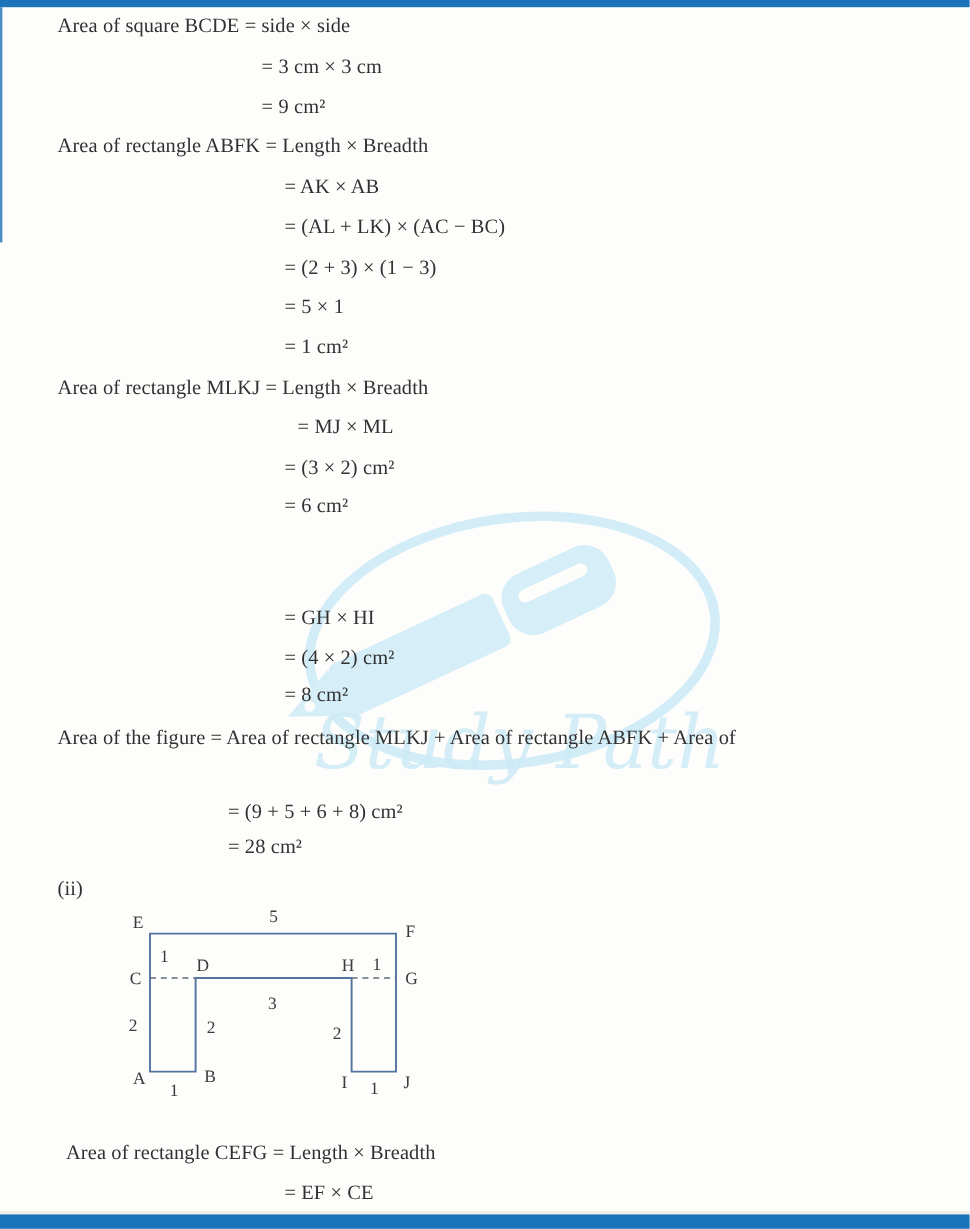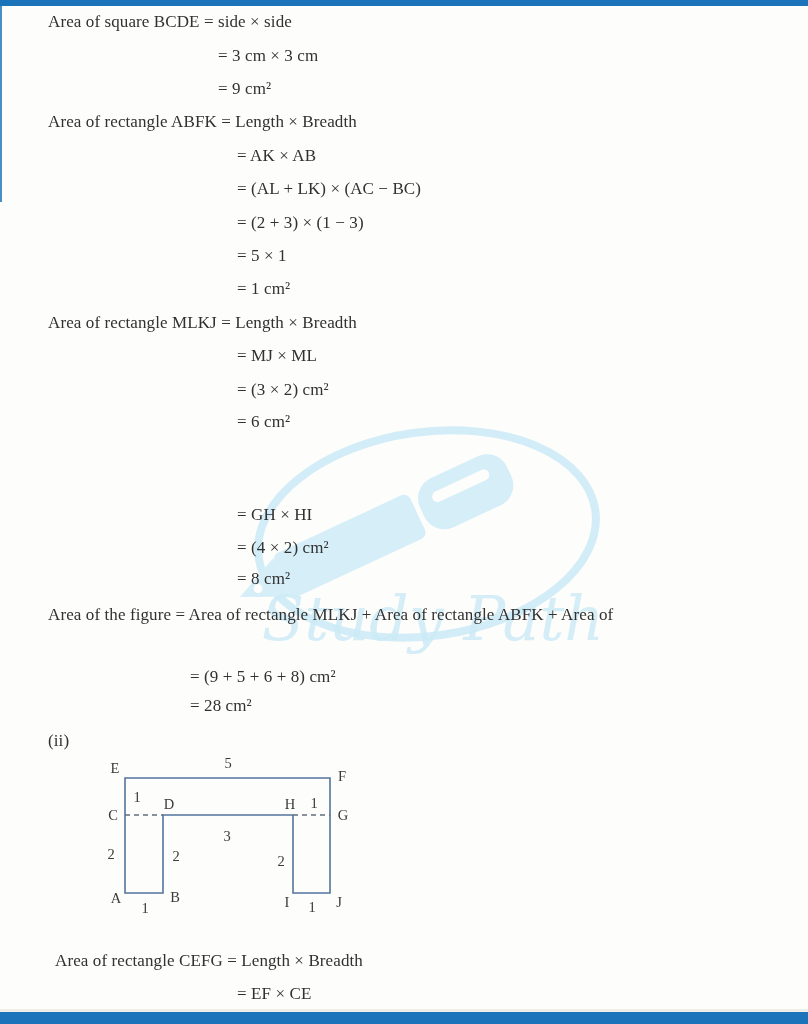--- a/index.html
+++ b/index.html
@@ -49,21 +49,21 @@
     <div class="line" style="left:218px;top:77px">= 9 cm²</div>
 
     <div class="line" style="left:48px;top:110px">Area of rectangle ABFK = Length × Breadth</div>
     <div class="line" style="left:237px;top:144px">= AK × AB</div>
     <div class="line" style="left:237px;top:177px">= (AL + LK) × (AC − BC)</div>
     <div class="line" style="left:237px;top:211px">= (2 + 3) × (1 − 3)</div>
     <div class="line" style="left:237px;top:244px">= 5 × 1</div>
     <div class="line" style="left:237px;top:277px">= 1 cm²</div>
 
     <div class="line" style="left:48px;top:311px">Area of rectangle MLKJ = Length × Breadth</div>
-    <div class="line" style="left:237px;top:344px">= MJ × ML</div>
+    <div class="line" style="left:248px;top:344px">= MJ × ML</div>
     <div class="line" style="left:237px;top:378px">= (3 × 2) cm²</div>
     <div class="line" style="left:237px;top:410px">= 6 cm²</div>
 
     <div class="line" style="left:237px;top:503px">= GH × HI</div>
     <div class="line" style="left:237px;top:536px">= (4 × 2) cm²</div>
     <div class="line" style="left:237px;top:567px">= 8 cm²</div>
 
     <div class="line" style="left:48px;top:603px">Area of the figure = Area of rectangle MLKJ + Area of rectangle ABFK + Area of</div>
     <div class="line" style="left:190px;top:665px">= (9 + 5 + 6 + 8) cm²</div>
     <div class="line" style="left:190px;top:694px">= 28 cm²</div>

